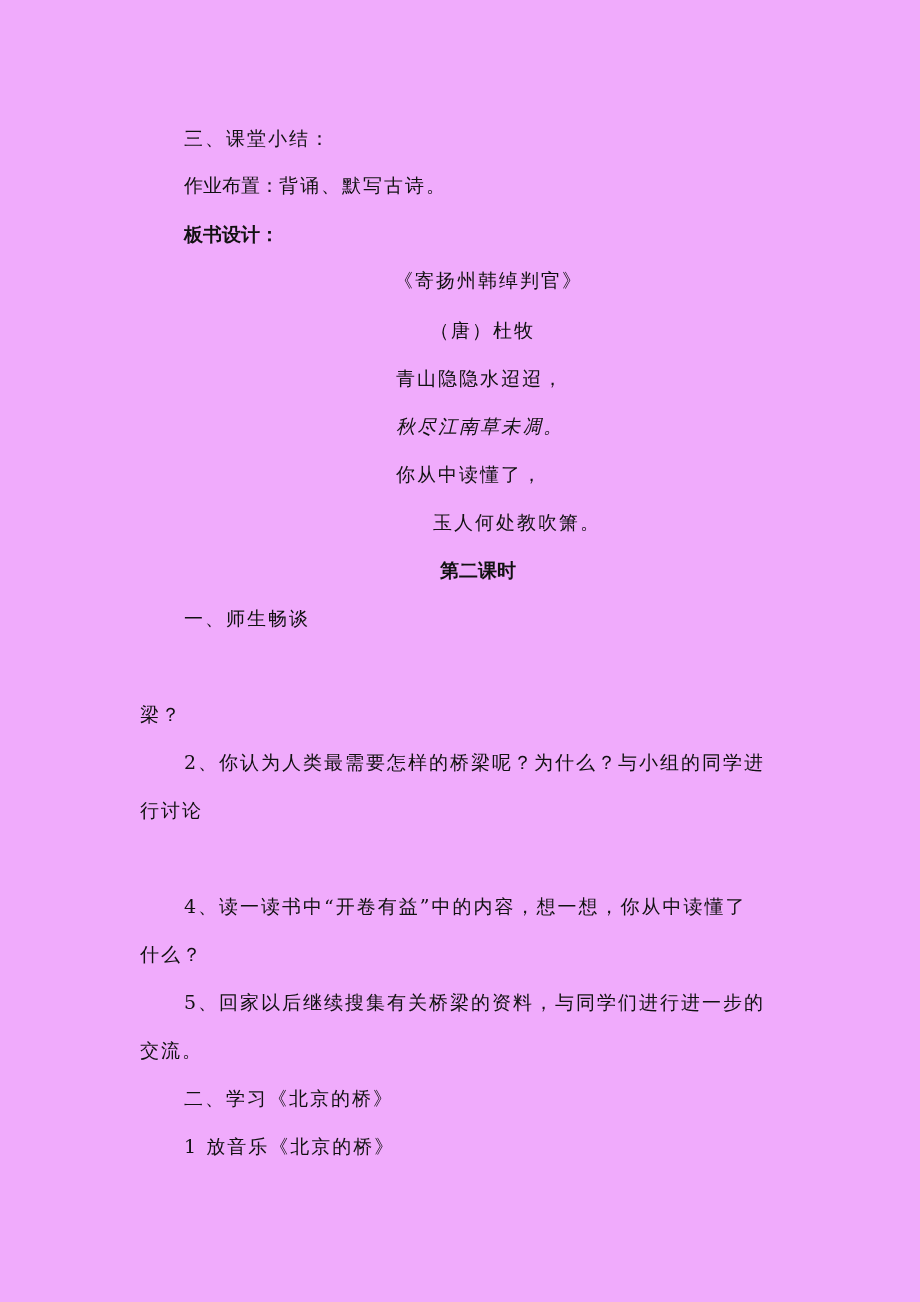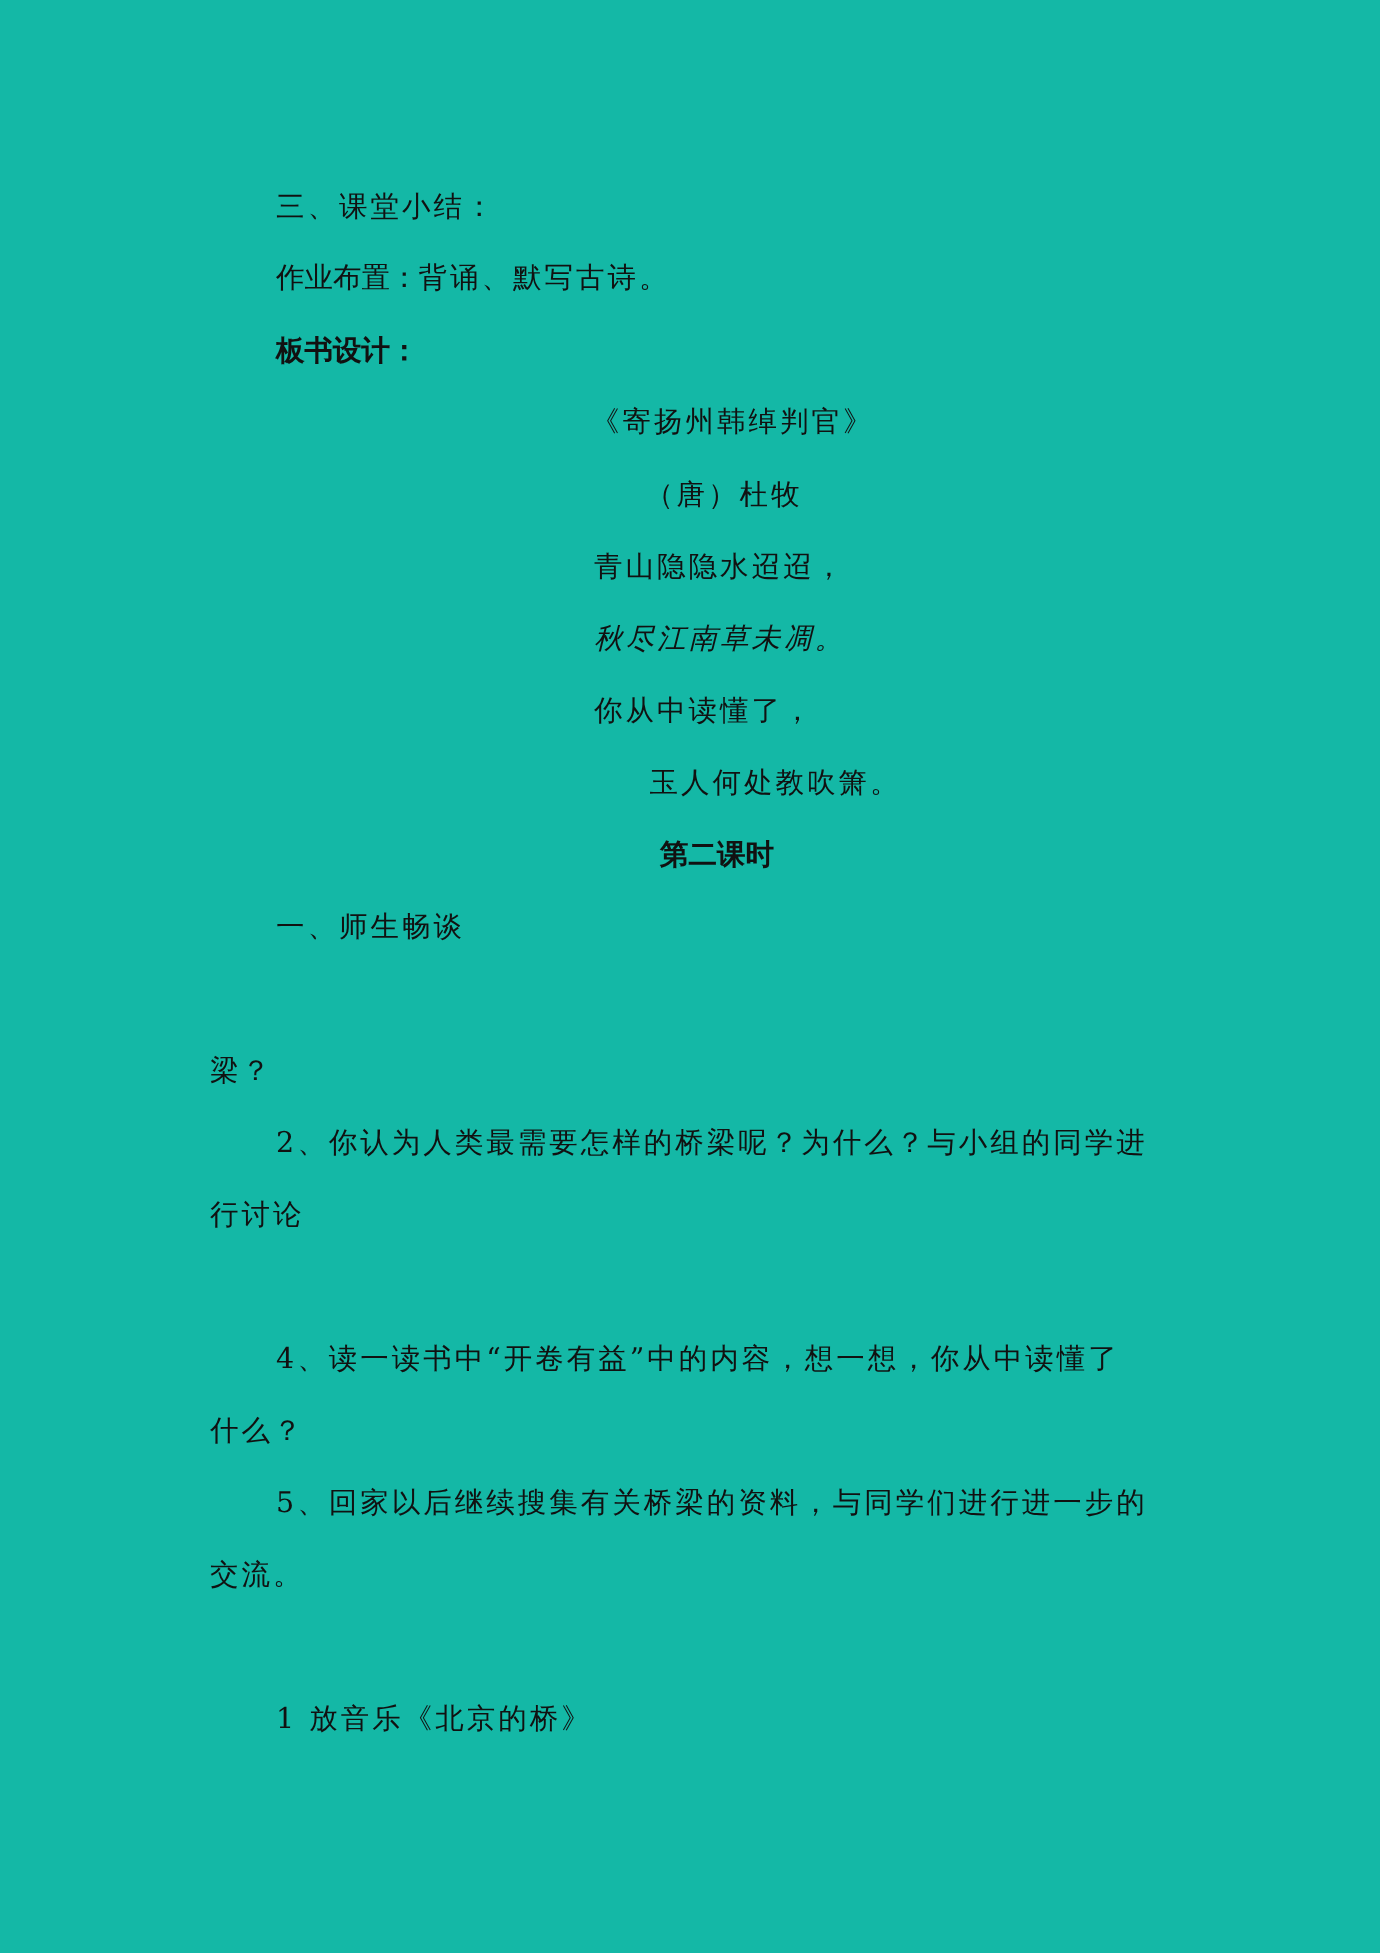--- a/index.html
+++ b/index.html
@@ -14,21 +14,21 @@
       overflow: hidden;
       font-family: "DejaVu Serif", "Liberation Serif", serif;
       color: #111111;
     }
     .page {
       position: absolute;
       left: 0;
       top: 0;
       width: 920px;
       height: 1302px;
-      background: #14b8a6;
+      background: #f0abfc;
     }
     .line {
       position: absolute;
       font-size: 19px;
       line-height: 24px;
       white-space: nowrap;
       letter-spacing: 2px;
     }
     .bold {
       font-family: "DejaVu Sans", "Liberation Sans", sans-serif;
@@ -70,16 +70,17 @@
   <div class="line" style="left:184px; top:750px;">2、你认为人类最需要怎样的桥梁呢？为什么？与小组的同学进</div>
   <div class="line" style="left:140px; top:798px;">行讨论</div>
 
 
   <div class="line" style="left:184px; top:894px;">4、读一读书中“开卷有益”中的内容，想一想，你从中读懂了</div>
   <div class="line" style="left:140px; top:942px;">什么？</div>
 
   <div class="line" style="left:184px; top:990px;">5、回家以后继续搜集有关桥梁的资料，与同学们进行进一步的</div>
   <div class="line" style="left:140px; top:1038px;">交流。</div>
 
+  <div class="line" style="left:184px; top:1086px;">二、学习《北京的桥》</div>
 
   <div class="line" style="left:184px; top:1134px;">1 放音乐《北京的桥》</div>
 
 </div>
 
 </body></html>

